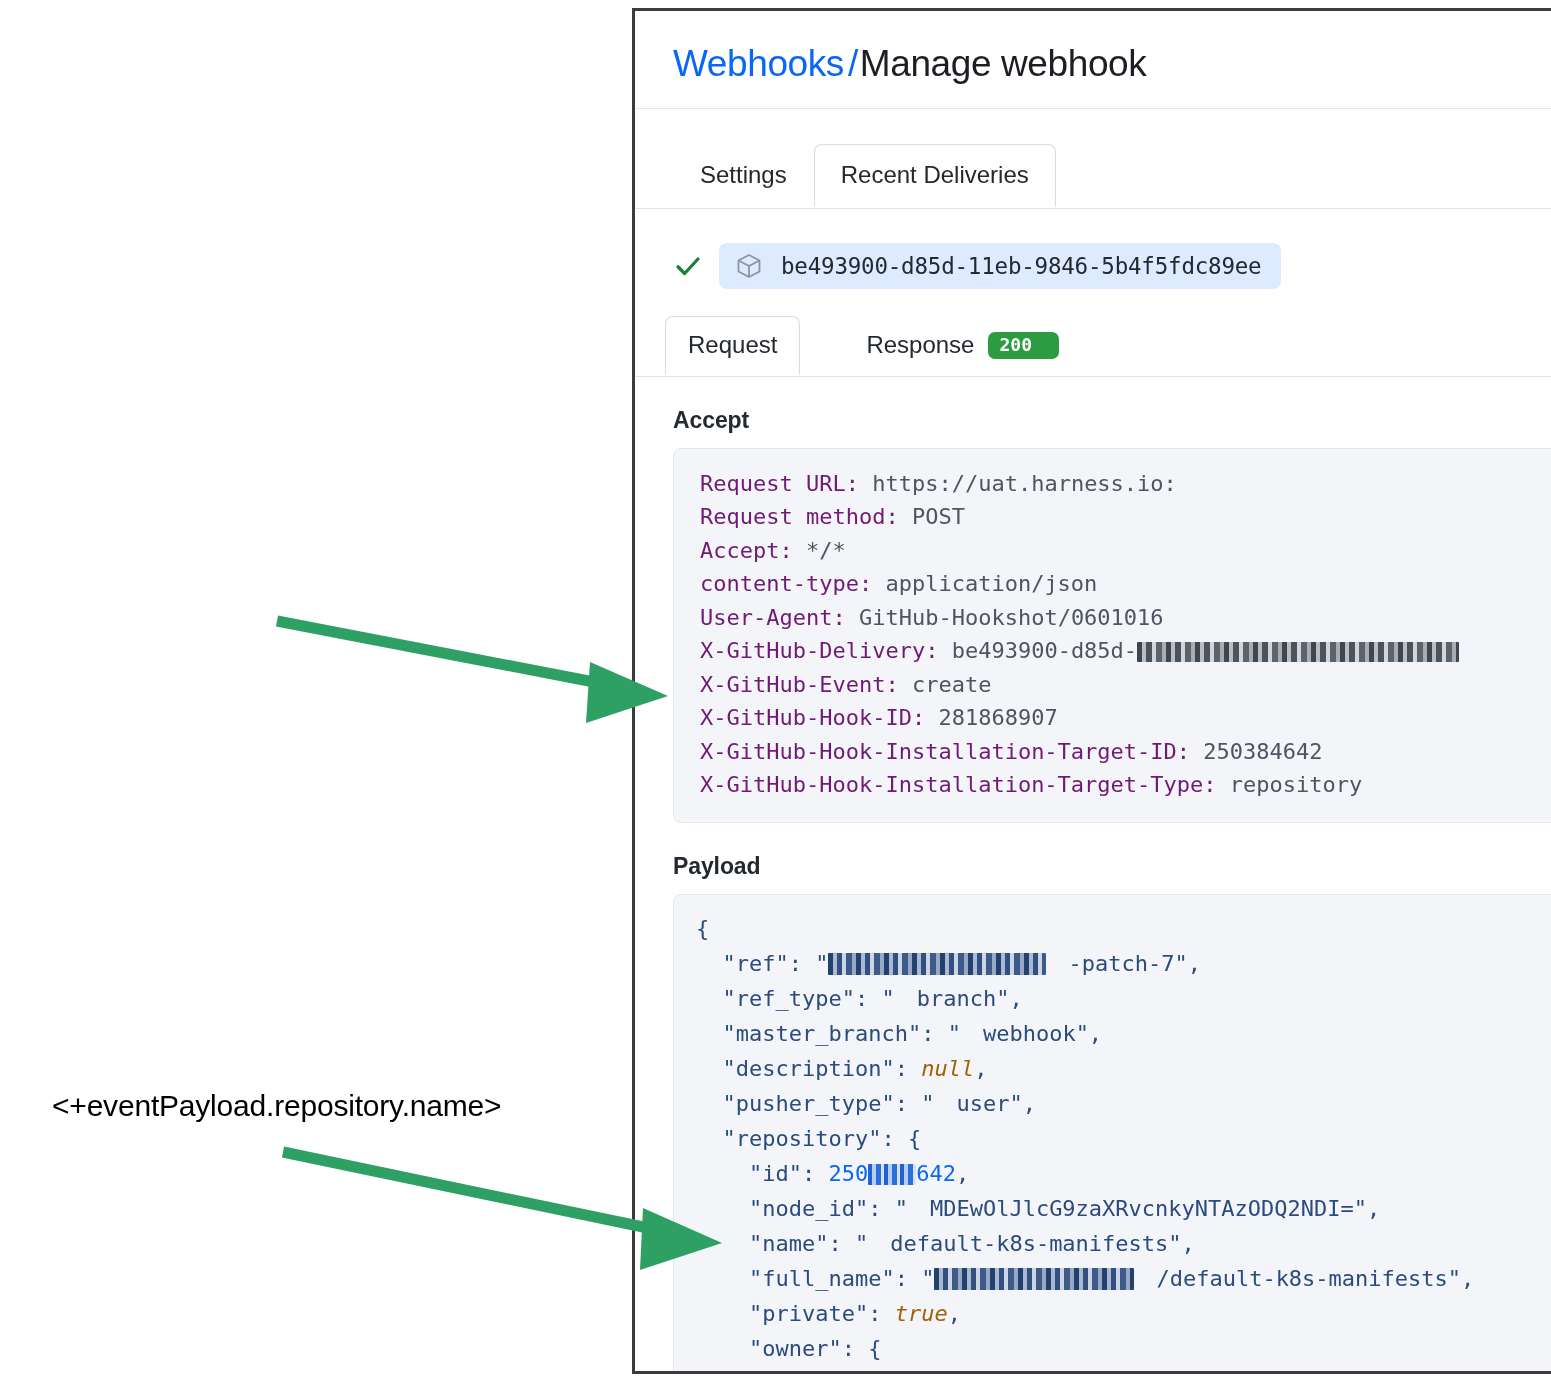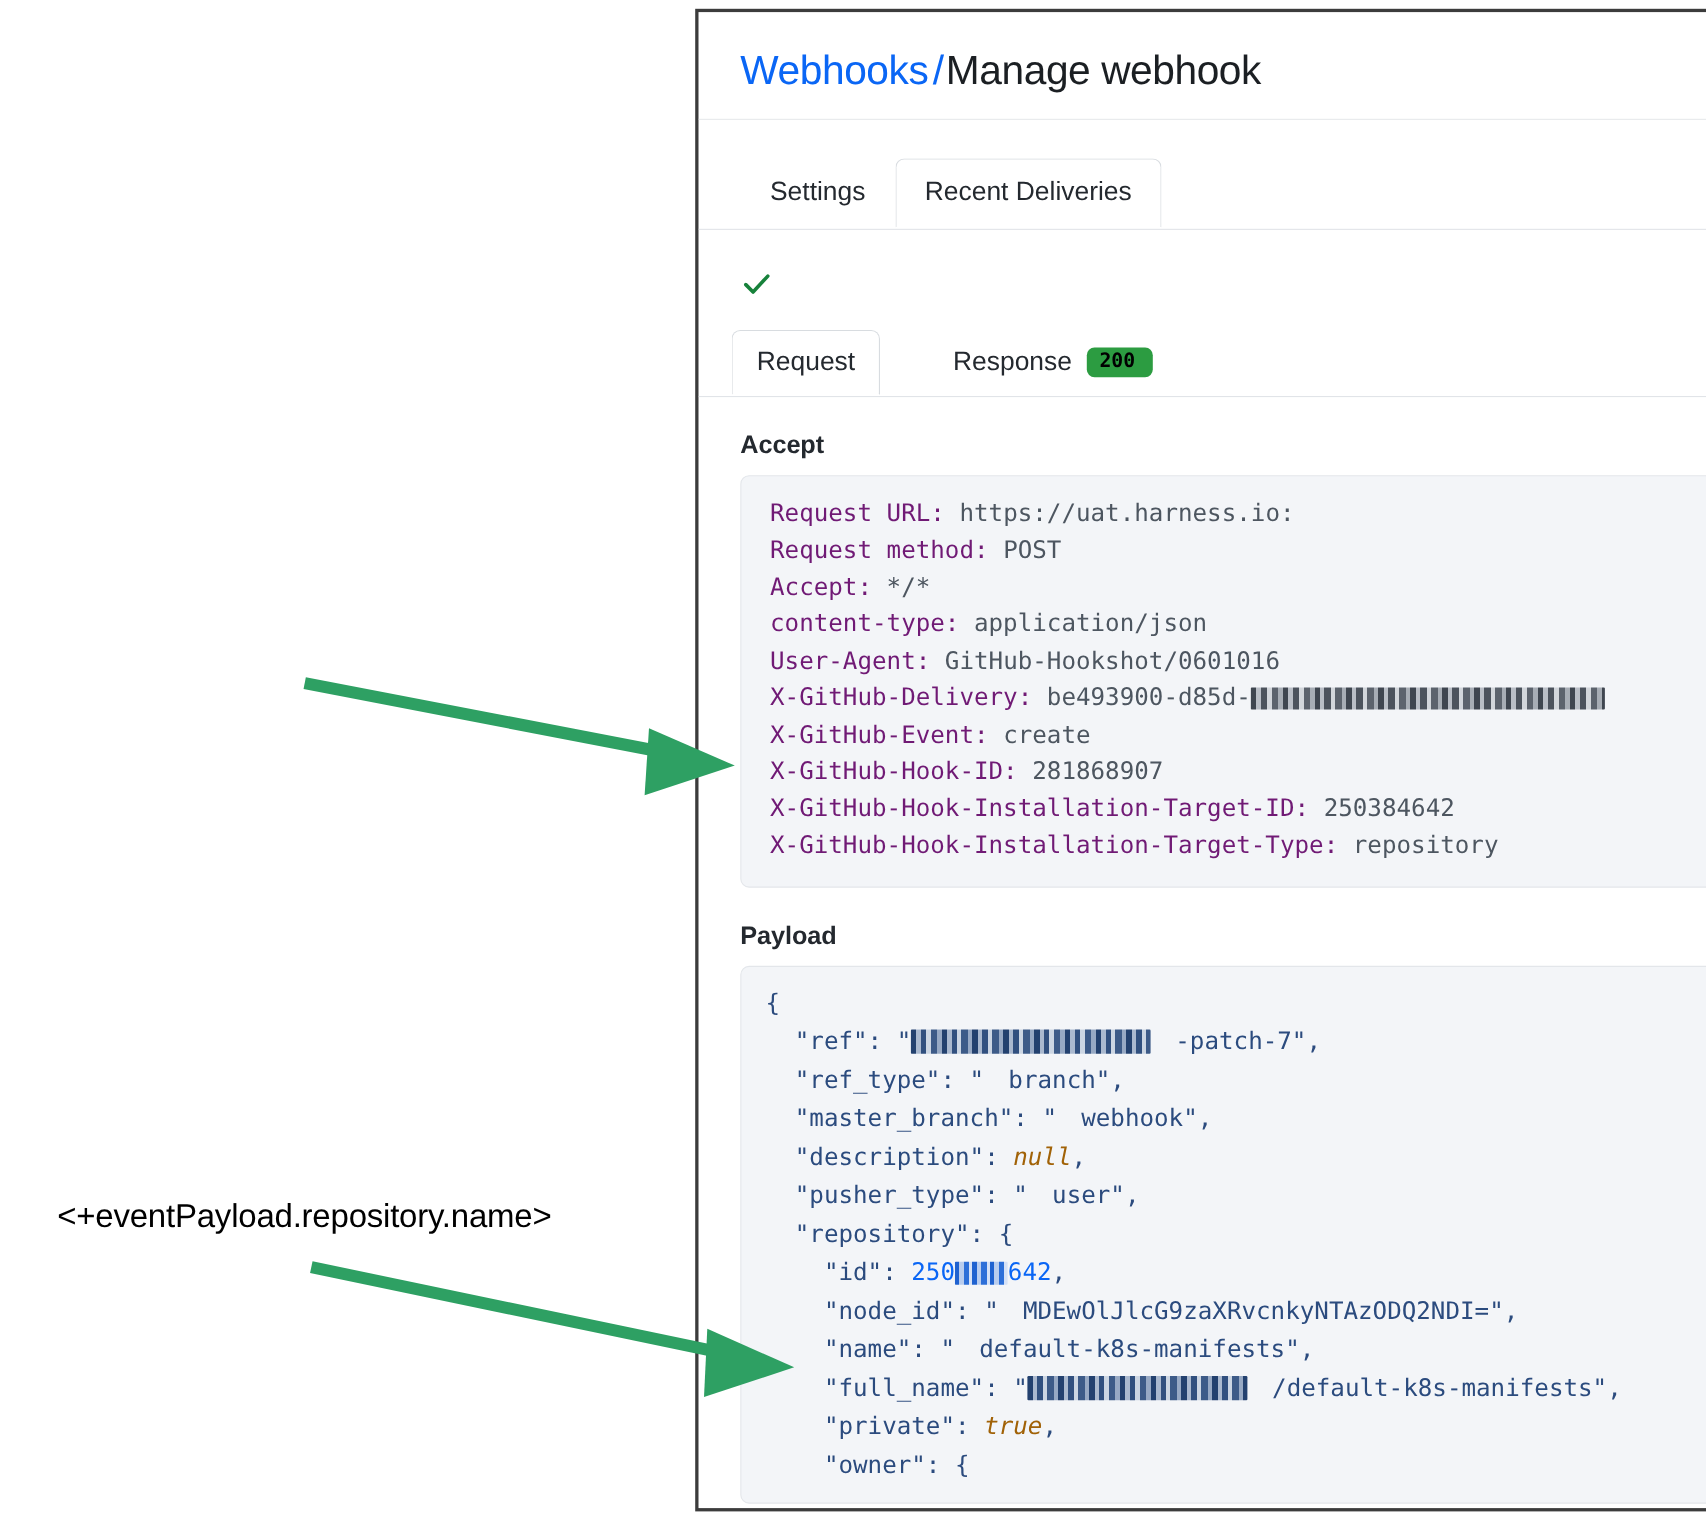--- a/index.html
+++ b/index.html
@@ -193,26 +193,26 @@
     box-sizing: border-box;
     white-space: nowrap;
   }
   .subtab.active {
     border-color: #d8dce0;
     border-bottom-color: #ffffff;
     background: #ffffff;
   }
   .status-badge {
     background: #2c9c41;
-    color: #000000;
+    color: #ffffff;
     font-family: "DejaVu Sans Mono", "Liberation Mono", monospace;
     font-size: 18px;
     font-weight: 700;
     border-radius: 7px;
-    padding: 4px 16px 5px 11px;
+    padding: 4px 27px 5px 11px;
     line-height: 1;
   }
 
   
   .section-heading {
     font-size: 23px;
     font-weight: 700;
     color: #24292f;
     margin-top: 30px;
     margin-bottom: 14px;
@@ -304,20 +304,27 @@
 
     <div class="tab-strip">
       <div class="tab">Settings</div>
       <div class="tab active">Recent Deliveries</div>
     </div>
 
     <div class="delivery-row">
       <svg class="check-icon" viewBox="0 0 24 24">
         <path d="M4 12.6 L9.3 18 L20 6.4" fill="none" stroke="#17823b" stroke-width="2.6" stroke-linecap="round" stroke-linejoin="round"></path>
       </svg>
+      <div class="delivery-pill">
+        <svg class="cube-icon" viewBox="0 0 24 24">
+          <path d="M12 2.6 L21 7.3 L21 16.7 L12 21.4 L3 16.7 L3 7.3 Z" fill="none" stroke="#8c949e" stroke-width="1.5" stroke-linejoin="round"></path>
+          <path d="M3 7.3 L12 12 L21 7.3 M12 12 L12 21.4" fill="none" stroke="#8c949e" stroke-width="1.5" stroke-linejoin="round"></path>
+        </svg>
+        <span class="delivery-guid">be493900-d85d-11eb-9846-5b4f5fdc89ee</span>
+      </div>
     </div>
 
     <div class="subtab-strip">
       <div class="subtab active">
         <span>Request</span>
       </div>
       <div class="subtab">
         <span>Response</span>
         <span class="status-badge">200</span>
       </div>

